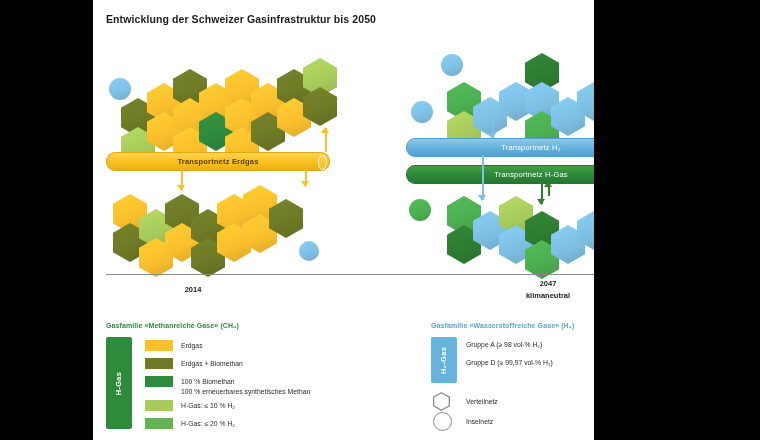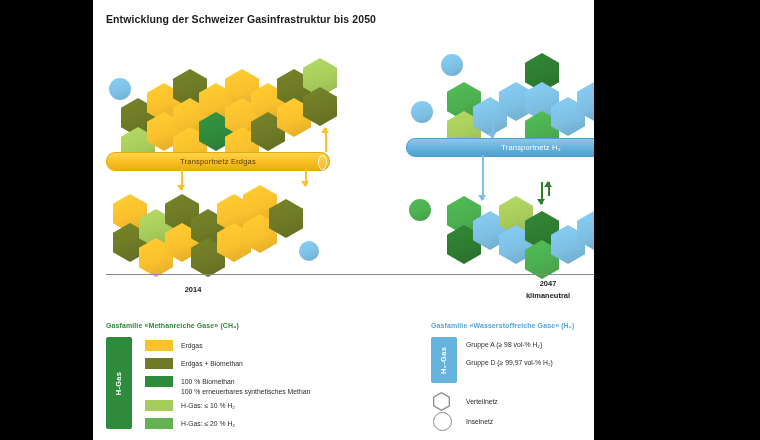--- a/index.html
+++ b/index.html
@@ -106,21 +106,21 @@
         <div class="hex" style="left: 122px; top: 97px; background: linear-gradient(160deg, rgb(255, 207, 49) 0%, rgb(251, 192, 45) 55%, rgb(221, 169, 40) 100%);"></div>
         <div class="hex" style="left: 148px; top: 53px; background: linear-gradient(160deg, rgb(255, 207, 49) 0%, rgb(251, 192, 45) 55%, rgb(221, 169, 40) 100%);"></div>
         <div class="hex" style="left: 148px; top: 82px; background: linear-gradient(160deg, rgb(119, 132, 41) 0%, rgb(110, 122, 38) 55%, rgb(97, 107, 33) 100%);"></div>
         <div class="hex" style="left: 174px; top: 39px; background: linear-gradient(160deg, rgb(119, 132, 41) 0%, rgb(110, 122, 38) 55%, rgb(97, 107, 33) 100%);"></div>
         <div class="hex" style="left: 174px; top: 68px; background: linear-gradient(160deg, rgb(255, 207, 49) 0%, rgb(251, 192, 45) 55%, rgb(221, 169, 40) 100%);"></div>
         <div class="hex" style="left: 200px; top: 28px; background: linear-gradient(160deg, rgb(181, 220, 99) 0%, rgb(168, 204, 92) 55%, rgb(148, 180, 81) 100%);"></div>
         <div class="hex" style="left: 200px; top: 57px; background: linear-gradient(160deg, rgb(119, 132, 41) 0%, rgb(110, 122, 38) 55%, rgb(97, 107, 33) 100%);"></div>
         <div class="circ" style="left: 6px; top: 48px; width: 22px; height: 22px; background: linear-gradient(160deg, rgb(136, 207, 246) 0%, rgb(126, 192, 228) 60%, rgb(111, 169, 201) 100%);"></div>
       </div>
 
-    <div class="pipe erdgas" style="left:13px;top:152px;width:222px;">
+    <div class="pipe erdgas" style="left:13px;top:152px;width:222px;font-weight:bold;">
       <span>Transportnetz Erdgas</span>
       <i class="cap"></i>
     </div>
 
     <div id="p2023-dist" style="position:absolute;left:10px;top:0px;width:250px;height:280px;">
         <div class="hex" style="left: 10px; top: 194px; background: linear-gradient(160deg, rgb(255, 207, 49) 0%, rgb(251, 192, 45) 55%, rgb(221, 169, 40) 100%);"></div>
         <div class="hex" style="left: 10px; top: 223px; background: linear-gradient(160deg, rgb(119, 132, 41) 0%, rgb(110, 122, 38) 55%, rgb(97, 107, 33) 100%);"></div>
         <div class="hex" style="left: 36px; top: 209px; background: linear-gradient(160deg, rgb(181, 220, 99) 0%, rgb(168, 204, 92) 55%, rgb(148, 180, 81) 100%);"></div>
         <div class="hex" style="left: 36px; top: 238px; background: linear-gradient(160deg, rgb(255, 207, 49) 0%, rgb(251, 192, 45) 55%, rgb(221, 169, 40) 100%);"></div>
         <div class="hex" style="left: 62px; top: 194px; background: linear-gradient(160deg, rgb(119, 132, 41) 0%, rgb(110, 122, 38) 55%, rgb(97, 107, 33) 100%);"></div>
@@ -151,20 +151,24 @@
         <div class="circ" style="left: 38px; top: 34px; width: 22px; height: 22px; background: linear-gradient(160deg, rgb(136, 207, 246) 0%, rgb(126, 192, 228) 60%, rgb(111, 169, 201) 100%);"></div>
         <div class="circ" style="left: 8px; top: 81px; width: 22px; height: 22px; background: linear-gradient(160deg, rgb(136, 207, 246) 0%, rgb(126, 192, 228) 60%, rgb(111, 169, 201) 100%);"></div>
         <div class="circ" style="left: 236px; top: 112px; width: 22px; height: 22px; background: linear-gradient(160deg, rgb(136, 207, 246) 0%, rgb(126, 192, 228) 60%, rgb(111, 169, 201) 100%);"></div>
       </div>
 
     <div class="pipe h2" style="left:313px;top:138px;width:248px;">
       <span>Transportnetz H₂</span>
       <i class="cap"></i>
     </div>
 
+    <div class="pipe hgas" style="left:313px;top:165px;width:248px;">
+      <span>Transportnetz H-Gas</span>
+      <i class="cap"></i>
+    </div>
 
     <div id="p2050-dist" style="position:absolute;left:310px;top:0px;width:270px;height:280px;">
         <div class="hex" style="left: 44px; top: 196px; background: linear-gradient(160deg, rgb(82, 189, 86) 0%, rgb(76, 175, 80) 55%, rgb(67, 154, 70) 100%);"></div>
         <div class="hex" style="left: 44px; top: 225px; background: linear-gradient(160deg, rgb(50, 135, 54) 0%, rgb(46, 125, 50) 55%, rgb(40, 110, 44) 100%);"></div>
         <div class="hex" style="left: 70px; top: 211px; background: linear-gradient(160deg, rgb(136, 207, 246) 0%, rgb(126, 192, 228) 55%, rgb(111, 169, 201) 100%);"></div>
         <div class="hex" style="left: 96px; top: 196px; background: linear-gradient(160deg, rgb(181, 220, 99) 0%, rgb(168, 204, 92) 55%, rgb(148, 180, 81) 100%);"></div>
         <div class="hex" style="left: 96px; top: 225px; background: linear-gradient(160deg, rgb(136, 207, 246) 0%, rgb(126, 192, 228) 55%, rgb(111, 169, 201) 100%);"></div>
         <div class="hex" style="left: 122px; top: 211px; background: linear-gradient(160deg, rgb(50, 135, 54) 0%, rgb(46, 125, 50) 55%, rgb(40, 110, 44) 100%);"></div>
         <div class="hex" style="left: 122px; top: 240px; background: linear-gradient(160deg, rgb(82, 189, 86) 0%, rgb(76, 175, 80) 55%, rgb(67, 154, 70) 100%);"></div>
         <div class="hex" style="left: 148px; top: 225px; background: linear-gradient(160deg, rgb(136, 207, 246) 0%, rgb(126, 192, 228) 55%, rgb(111, 169, 201) 100%);"></div>

